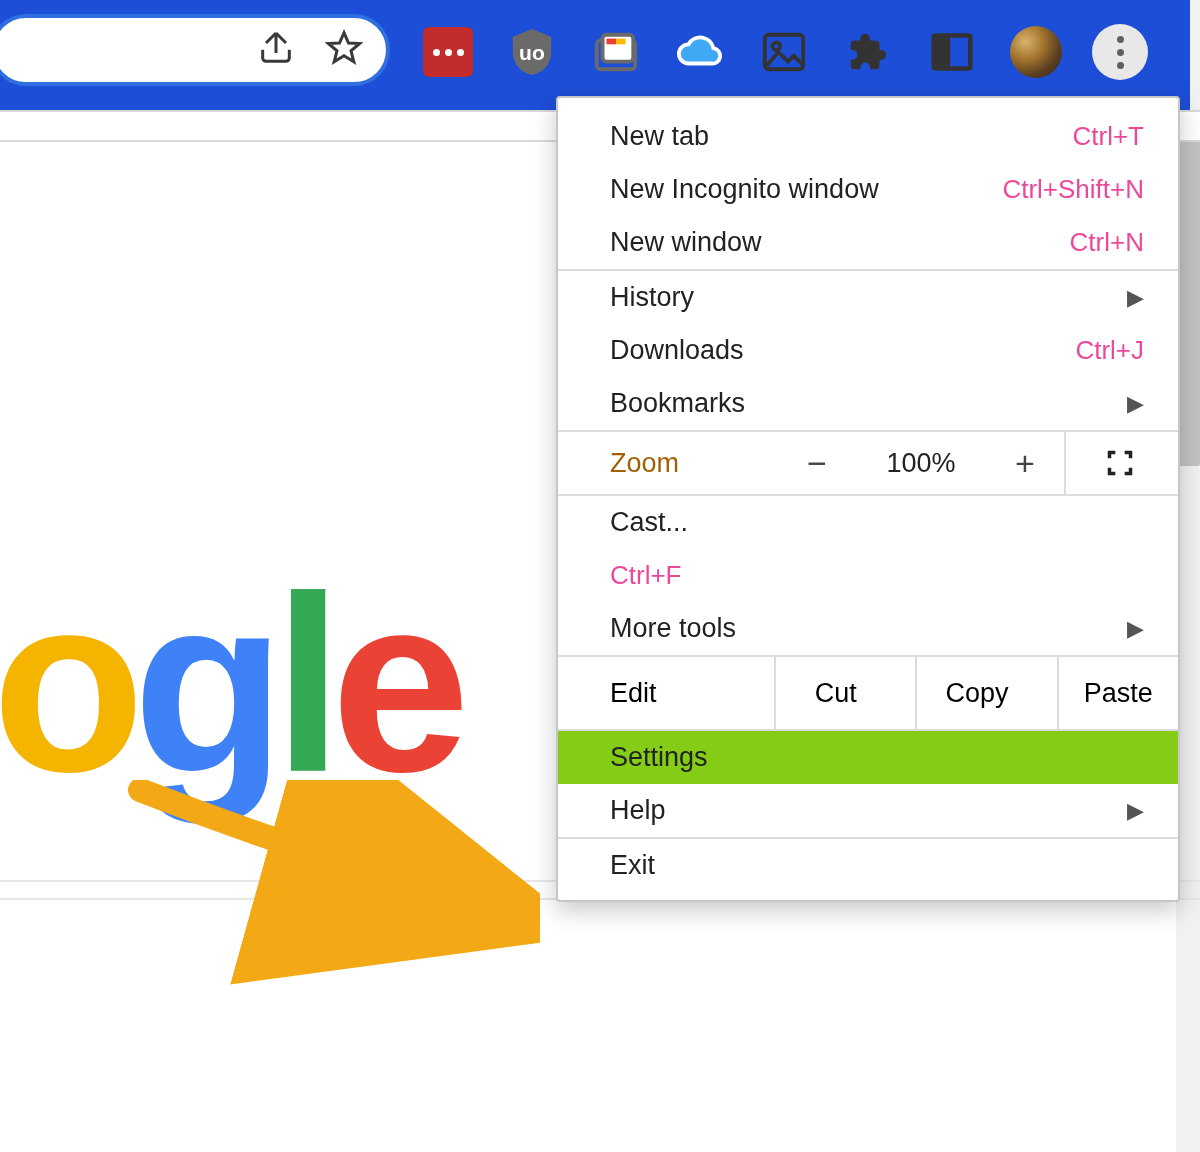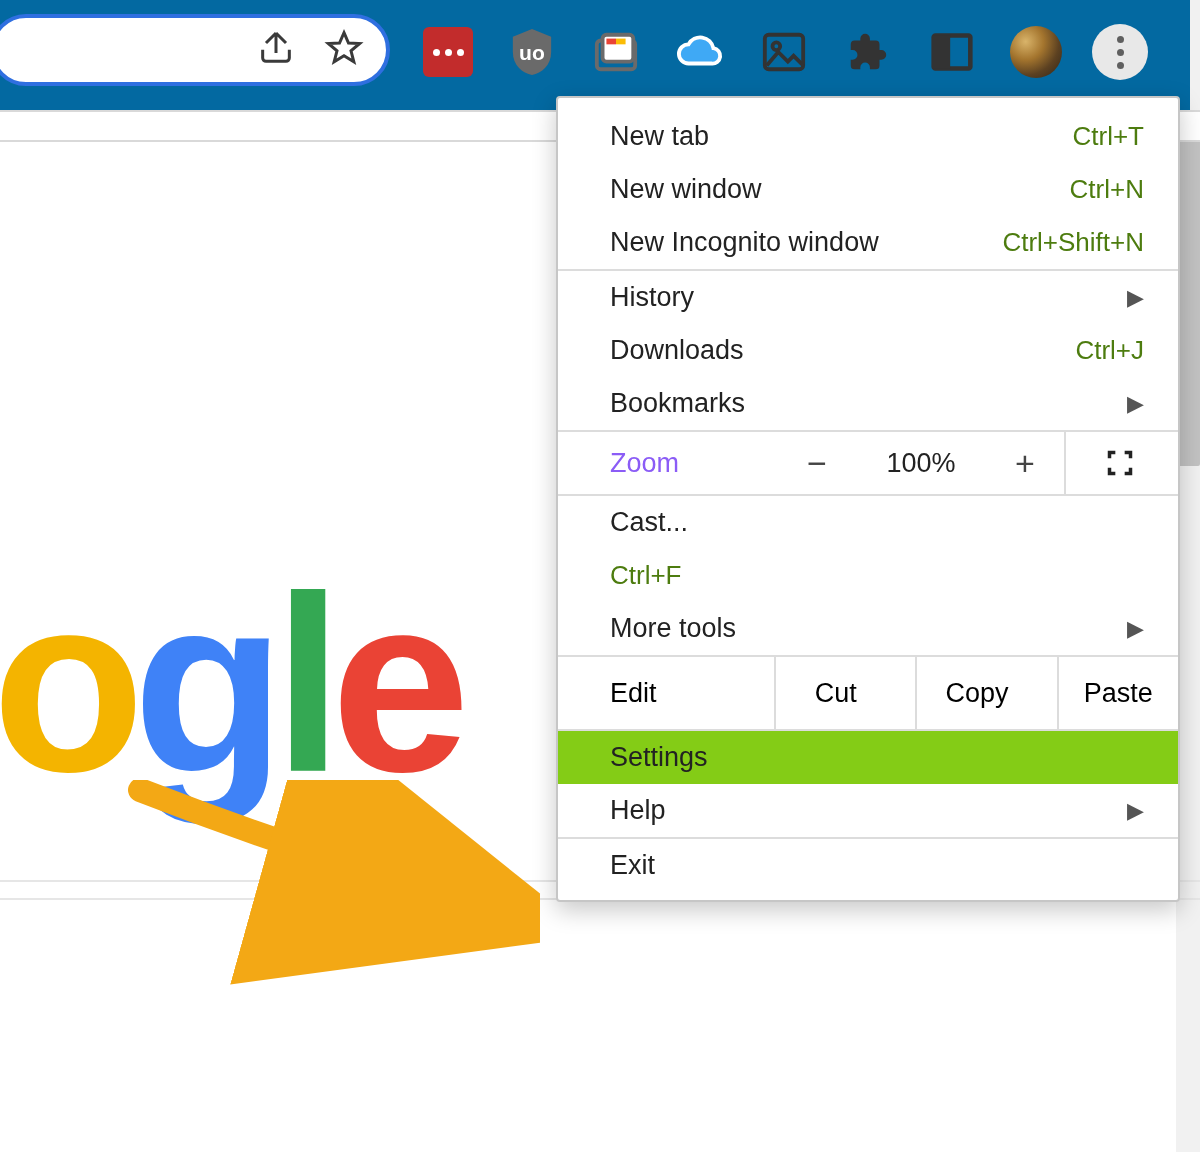--- a/index.html
+++ b/index.html
@@ -1,18 +1,18 @@
 <!DOCTYPE html>
 <html><head>
 <meta charset="utf-8">
 <style>
   html,body{margin:0;padding:0;width:1200px;height:1152px;background:#fff;font-family:"Segoe UI",Arial,sans-serif;overflow:hidden;}
   *{box-sizing:border-box;}
   
-  .toolbar{position:absolute;left:0;top:0;right:10px;height:110px;background:#0369a1;}
+  .toolbar{position:absolute;left:0;top:0;right:10px;height:110px;background:#1d4ed8;}
   
   .address-frag{position:absolute;left:-10px;top:14px;width:400px;height:72px;border:4px solid #2f6fe0;border-radius:44px;background:#fff;display:flex;align-items:center;justify-content:flex-end;padding-right:22px;gap:28px;}
   .share-svg,.star-svg{width:40px;height:40px;}
   
   .tb-icons{position:absolute;top:24px;left:420px;display:flex;align-items:center;gap:28px;}
   .tb-icon{width:56px;height:56px;display:flex;align-items:center;justify-content:center;}
   .lastpass{width:50px;height:50px;background:#c22c2c;border-radius:6px;display:flex;align-items:center;justify-content:center;gap:5px;}
   .lp-dot{width:7px;height:7px;background:#fff;border-radius:50%;}
   .ublock{width:46px;height:50px;}
   .tabstash{width:46px;height:46px;}
@@ -31,26 +31,26 @@
   .gl-g2{color:#3f82f7;}
   .gl-l {color:#34a853;}
   .gl-e {color:#ea4335;}
   
   .search-strip{position:absolute;left:0;top:880px;right:0;height:20px;border-top:2px solid #e6e6e6;border-bottom:2px solid #e6e6e6;}
   
   .menu{position:absolute;top:96px;right:20px;width:624px;background:#fff;border:2px solid #c6c6c6;border-radius:4px;box-shadow:0 8px 24px rgba(0,0,0,0.22);padding:12px 0 8px 0;}
   .mi{display:flex;align-items:center;justify-content:space-between;padding:11px 34px 11px 52px;font-size:27px;color:#222;}
   .mi.hover{background:#84cc16;}
   .mi .lbl{flex:1;}
-  .mi .sc{color:#4d7c0f;font-size:26px;}
+  .mi .sc{color:#ec4899;font-size:26px;}
   .mi .arrow{color:#555;font-size:22px;margin-left:10px;}
   .sep{height:2px;background:#dcdcdc;}
   
   .zoom{display:flex;align-items:center;padding:0;height:62px;}
-  .zoom .zlbl{padding-left:52px;font-size:27px;color:#8b5cf6;width:220px;}
+  .zoom .zlbl{padding-left:52px;font-size:27px;color:#a16207;width:220px;}
   .zoom .zbtn{flex:0 0 78px;text-align:center;font-size:34px;color:#444;border-left:2px solid #dcdcdc;height:100%;display:flex;align-items:center;justify-content:center;}
   .zoom .zval{flex:0 0 130px;text-align:center;font-size:27px;color:#222;border-left:none;height:100%;display:flex;align-items:center;justify-content:center;}
   .zoom .zfs{flex:0 0 110px;border-left:2px solid #dcdcdc;height:100%;display:flex;align-items:center;justify-content:center;}
   .fs-svg{width:28px;height:28px;}
   
   .editrow{display:flex;align-items:stretch;height:72px;}
   .editrow .elbl{width:196px;padding-left:52px;display:flex;align-items:center;font-size:27px;}
   .editrow .ecell{flex:1;border-left:2px solid #dcdcdc;display:flex;align-items:center;justify-content:center;font-size:27px;margin-left:20px;}
   
   .anno-arrow{position:absolute;left:120px;top:780px;width:420px;height:250px;pointer-events:none;}
@@ -144,26 +144,26 @@
 </div>
 <div class="search-strip"></div>
 
 <div class="menu">
 
   <div class="mi">
     <span class="lbl">New tab</span>
     <span class="sc">Ctrl+T</span>
   </div>
   <div class="mi">
+    <span class="lbl">New Incognito window</span>
+    <span class="sc">Ctrl+Shift+N</span>
+  </div>
+  <div class="mi">
     <span class="lbl">New window</span>
     <span class="sc">Ctrl+N</span>
-  </div>
-  <div class="mi">
-    <span class="lbl">New Incognito window</span>
-    <span class="sc">Ctrl+Shift+N</span>
   </div>
 
   <div class="sep"></div>
 
   <div class="mi">
     <span class="lbl">History</span>
     <span class="arrow">▶</span>
   </div>
   <div class="mi">
     <span class="lbl">Downloads</span>

